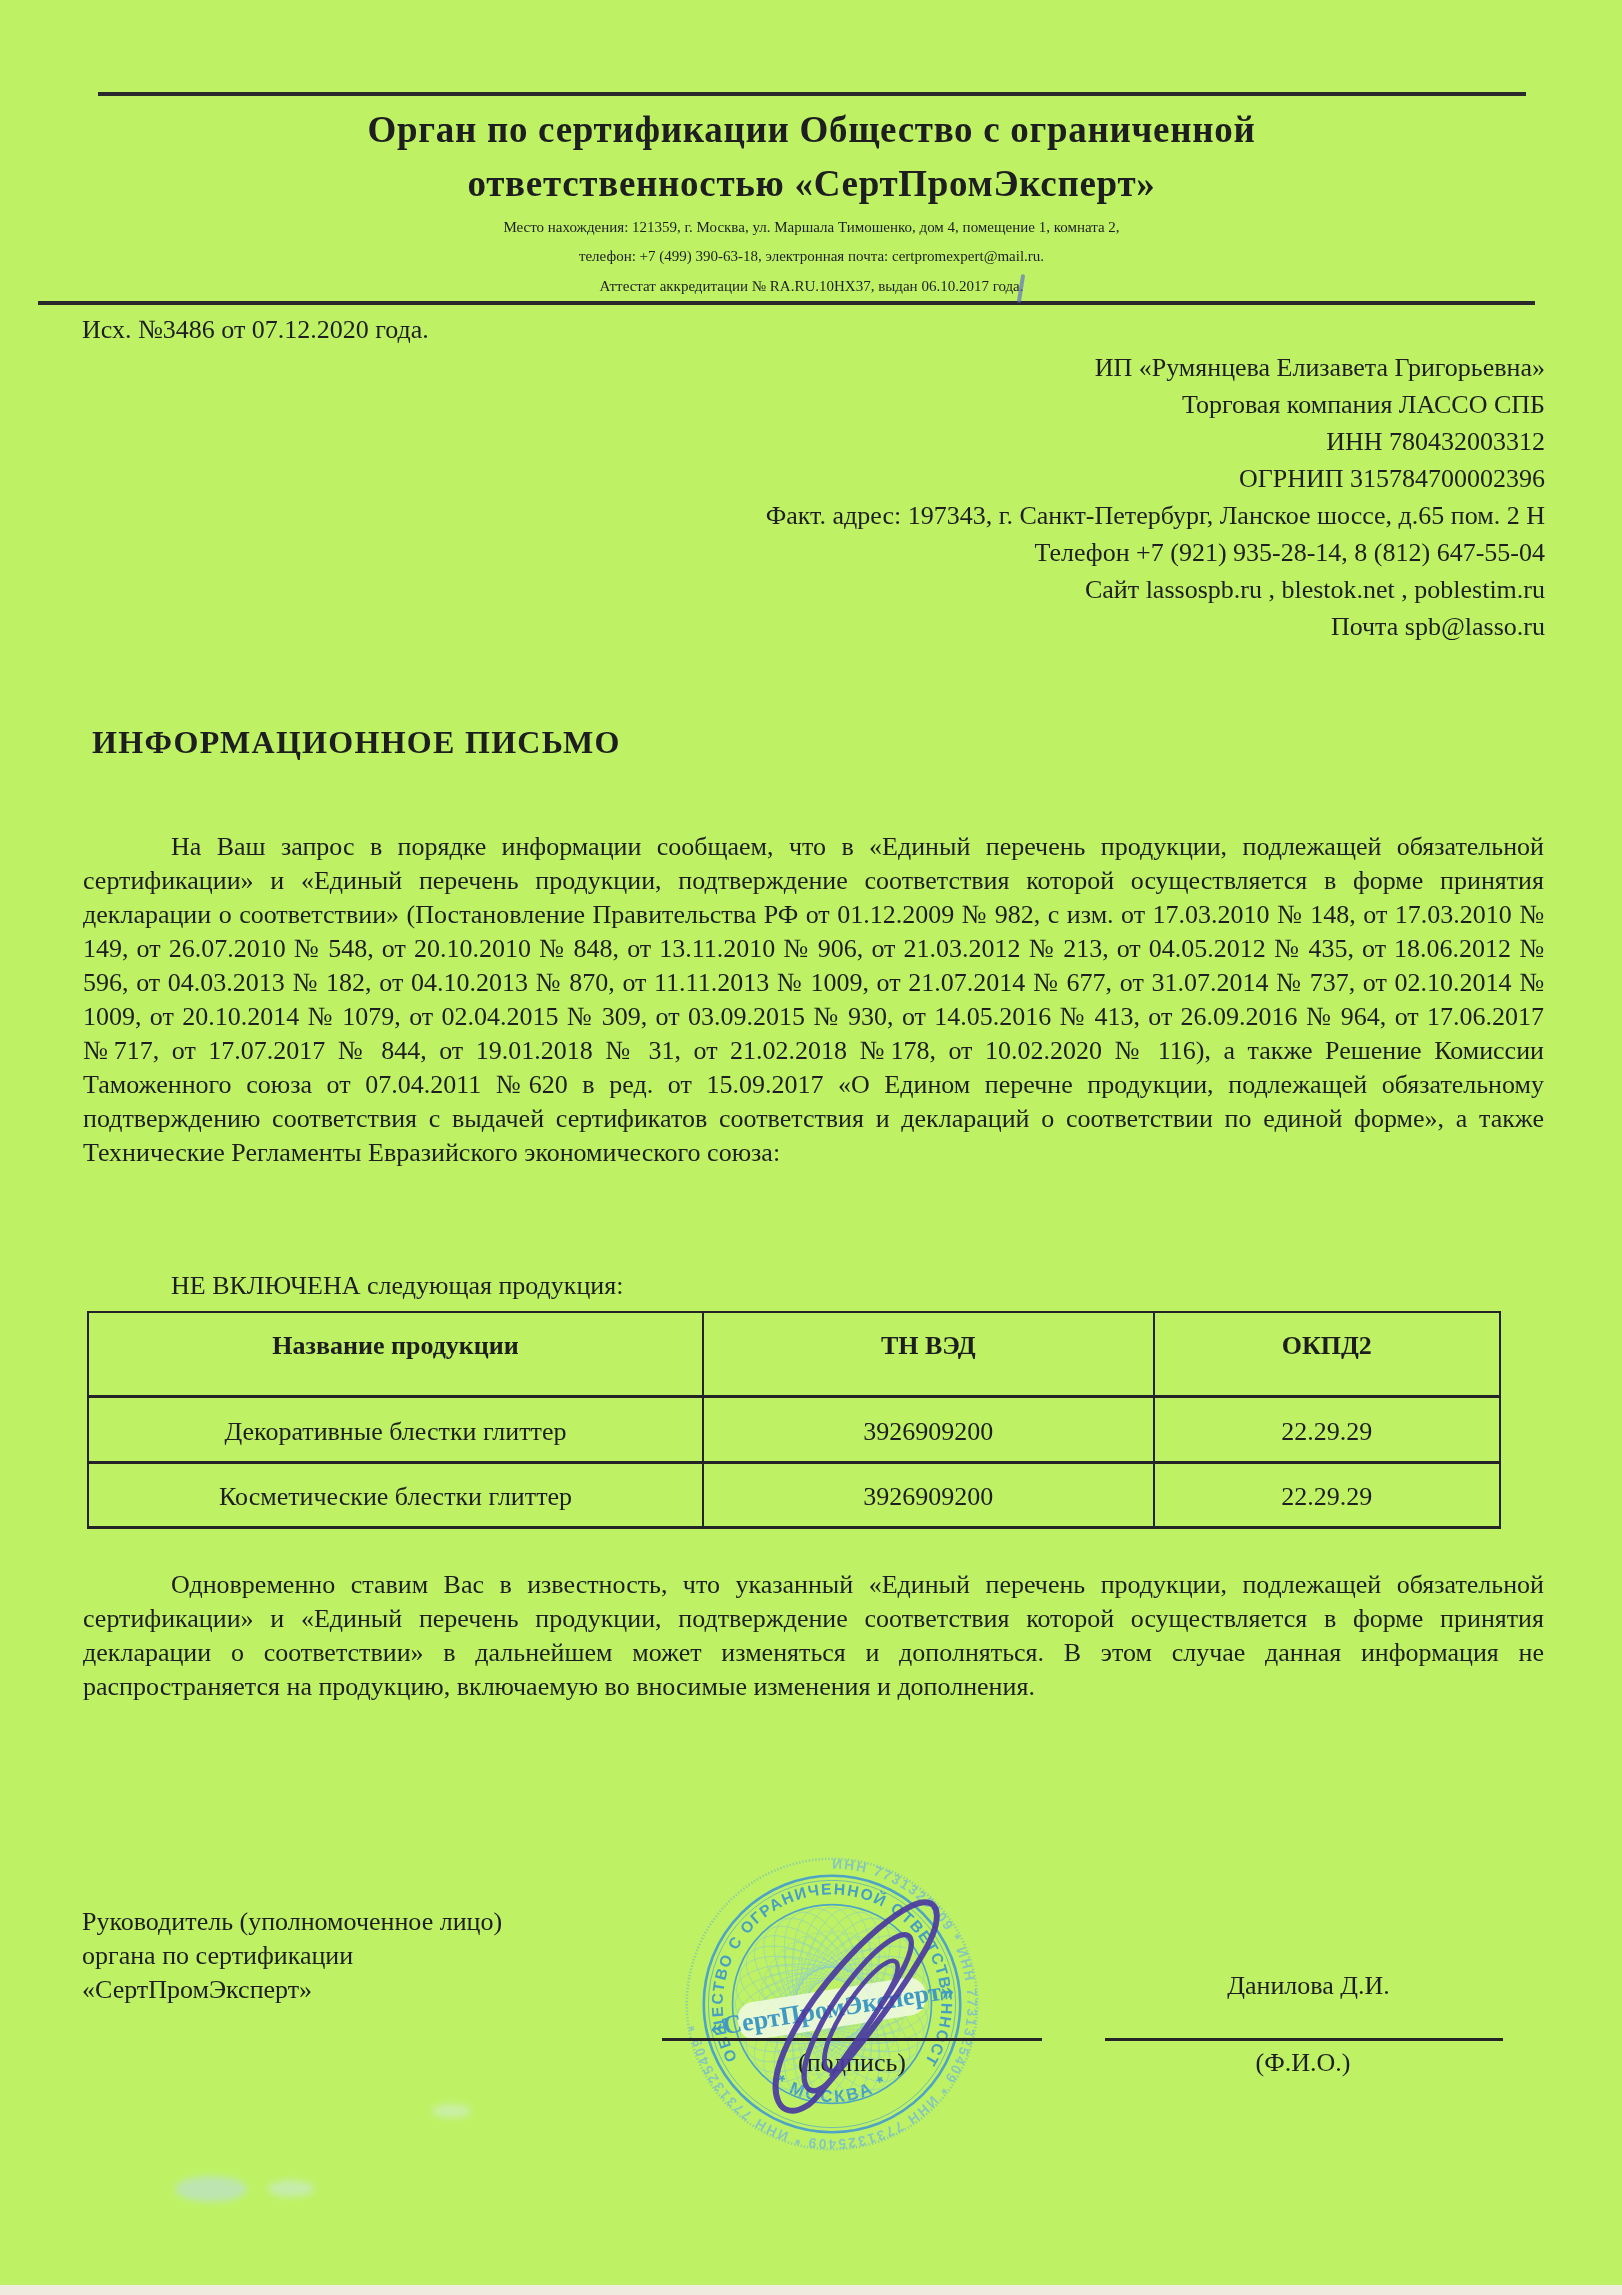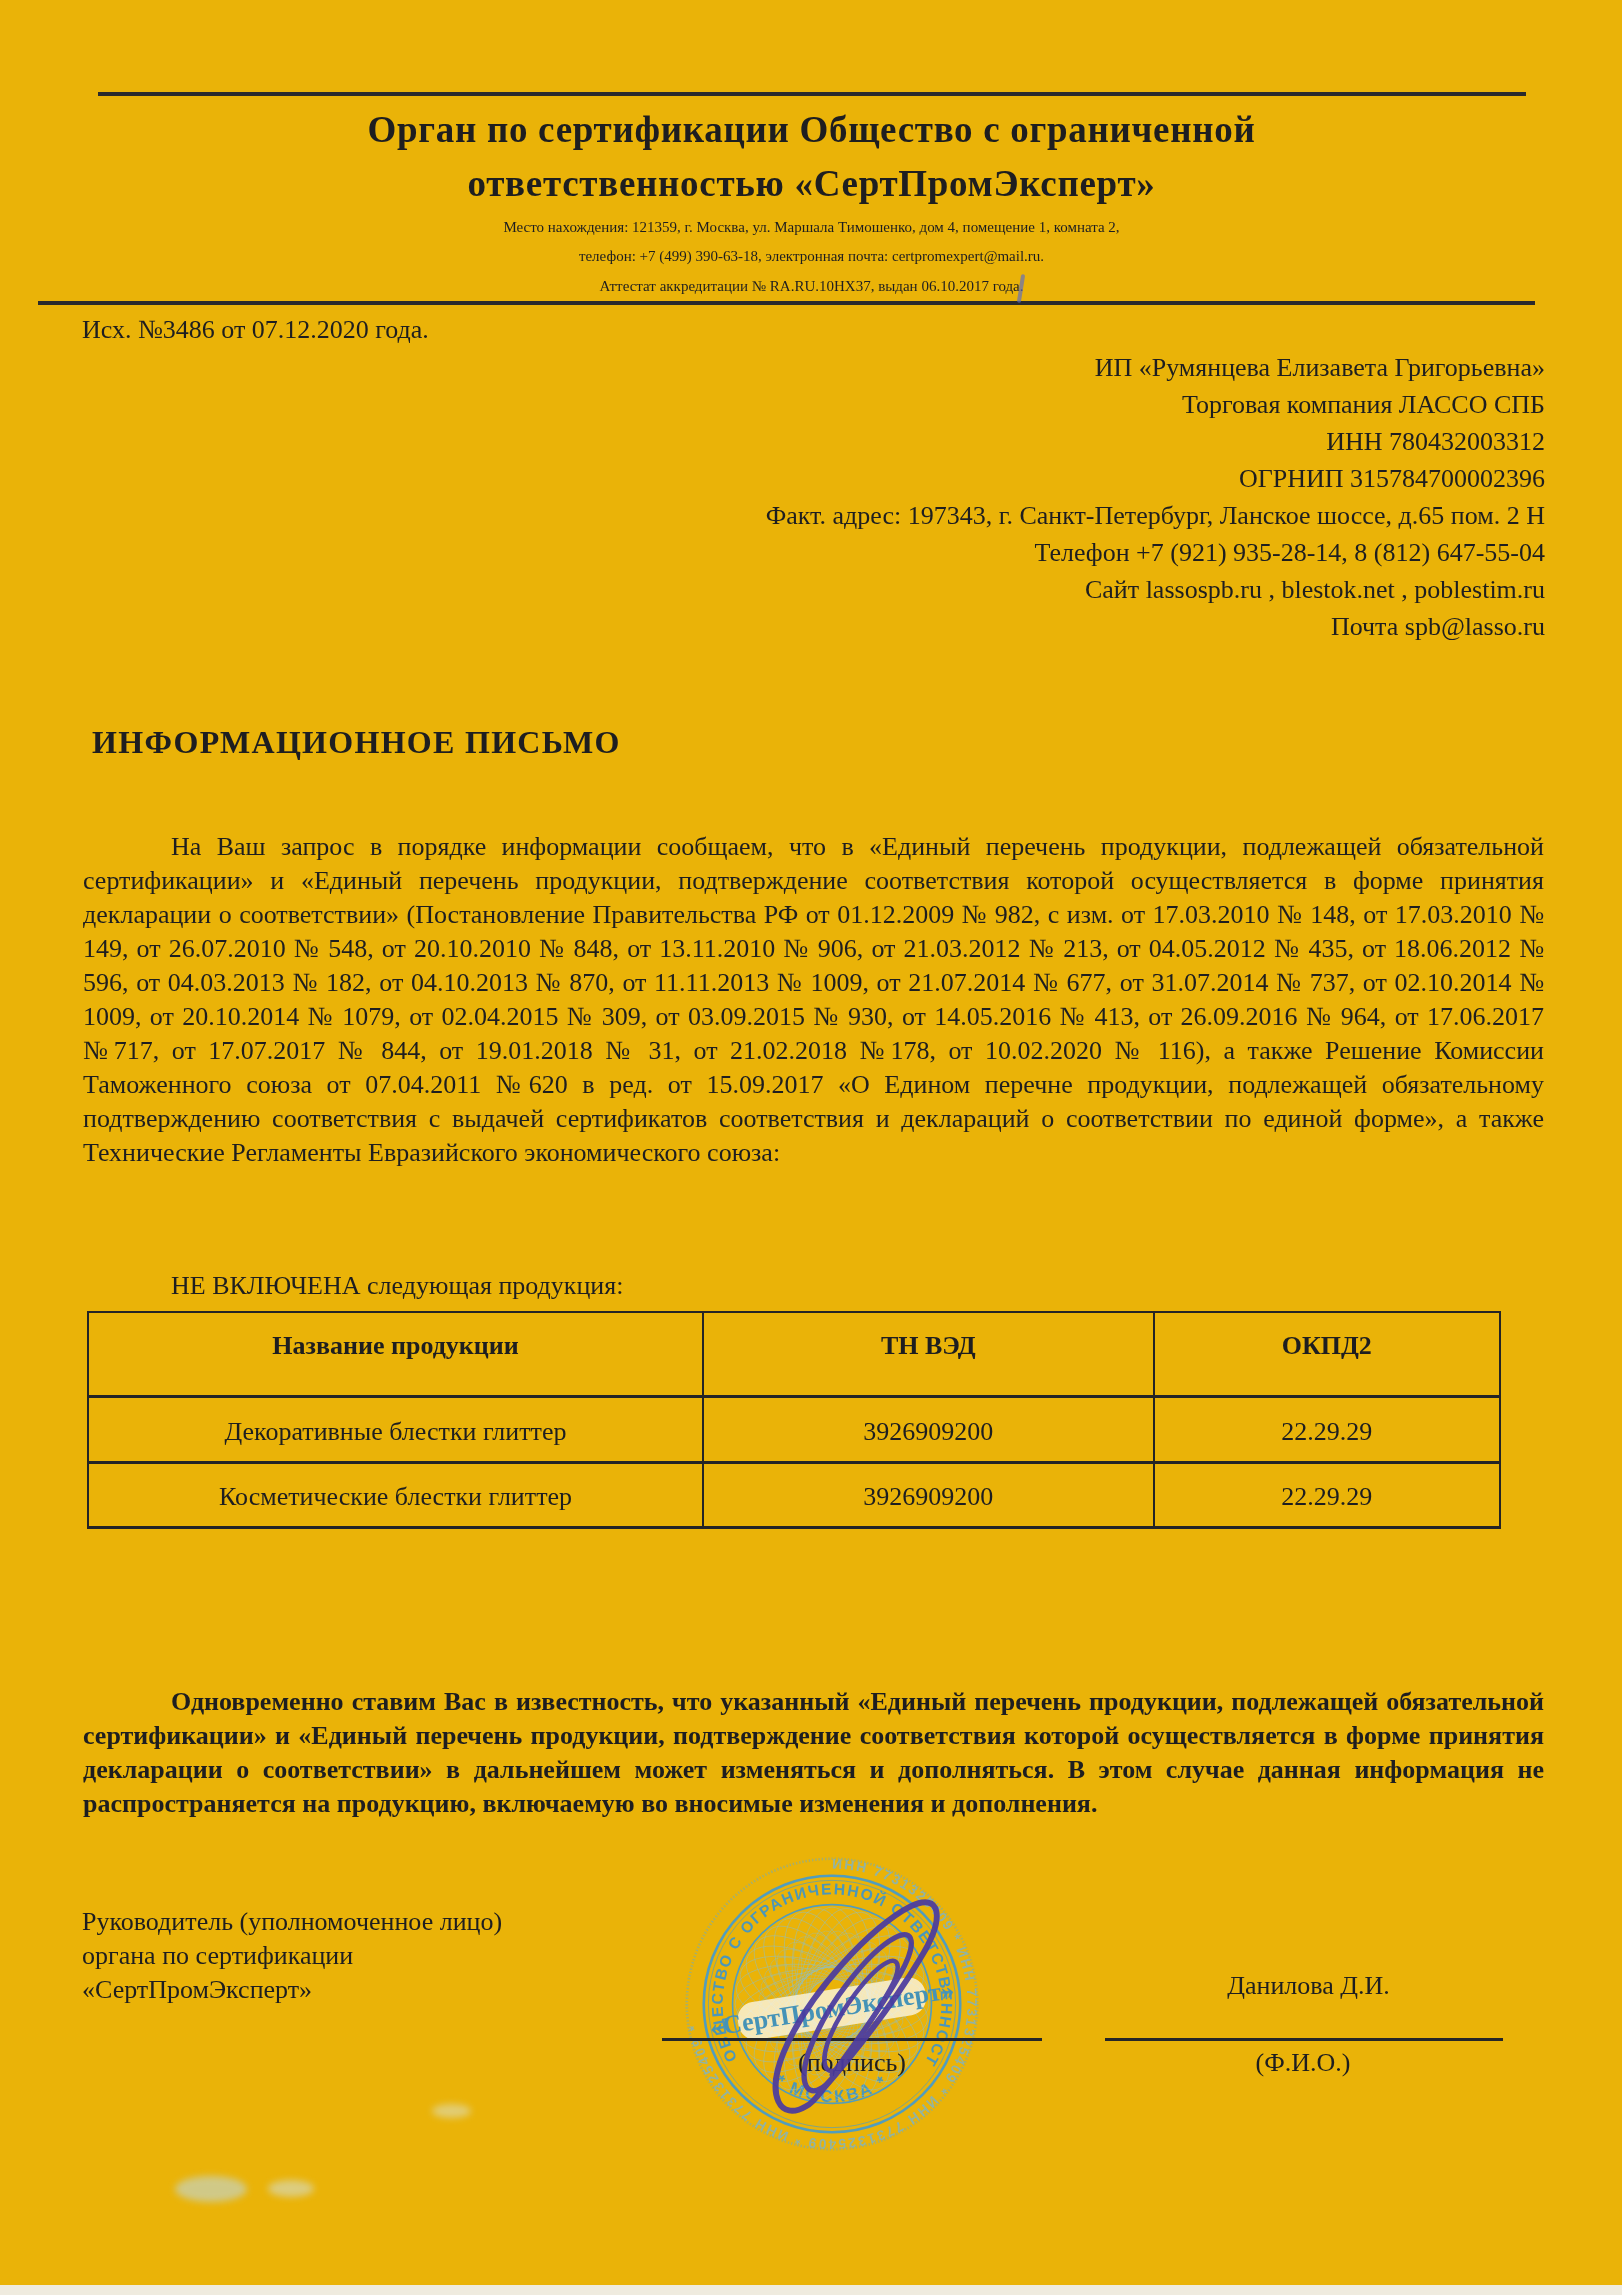--- a/index.html
+++ b/index.html
@@ -1,19 +1,19 @@
 <!DOCTYPE html>
 <html style="font-size:10.5px"><head>
 <meta charset="utf-8">
 <style>
   html,body{margin:0;padding:0;background:#e8e8e8;}
   .page{
     position:relative;
     width:1623px;height:2295px;
-    background:#eab308;
+    background:#bef264;
     font-family:"Liberation Serif", serif;
     color:#1e1e20;
     overflow:hidden;
   }
   .abs{position:absolute;}
   
   .rule{background:#2a2a2c;height:3.9px;}
   .lh-org{
     left:98px;top:103px;width:1427px;
     text-align:center;font-weight:bold;font-size:37px;line-height:54px;
@@ -32,21 +32,21 @@
     left:92px;top:724px;width:1440px;
     font-weight:bold;font-size:32px;letter-spacing:1.3px;
   }
   .para{
     left:83px;width:1461px;
     font-size:26px;line-height:34px;
     text-align:justify;text-indent:88px;
   }
   .p1{top:830px;}
   .notline{top:1269px;text-align:left;}
-  .p2{top:1685px;font-weight:bold;}
+  .p2{top:1568px;}
   
   .tbl{
     left:87px;top:1311px;width:1414px;
     border-collapse:collapse;table-layout:fixed;
     font-size:26px;
   }
   .tbl td,.tbl th{
     border:2.6px solid #242426;
     text-align:center;vertical-align:top;
     padding:0;

